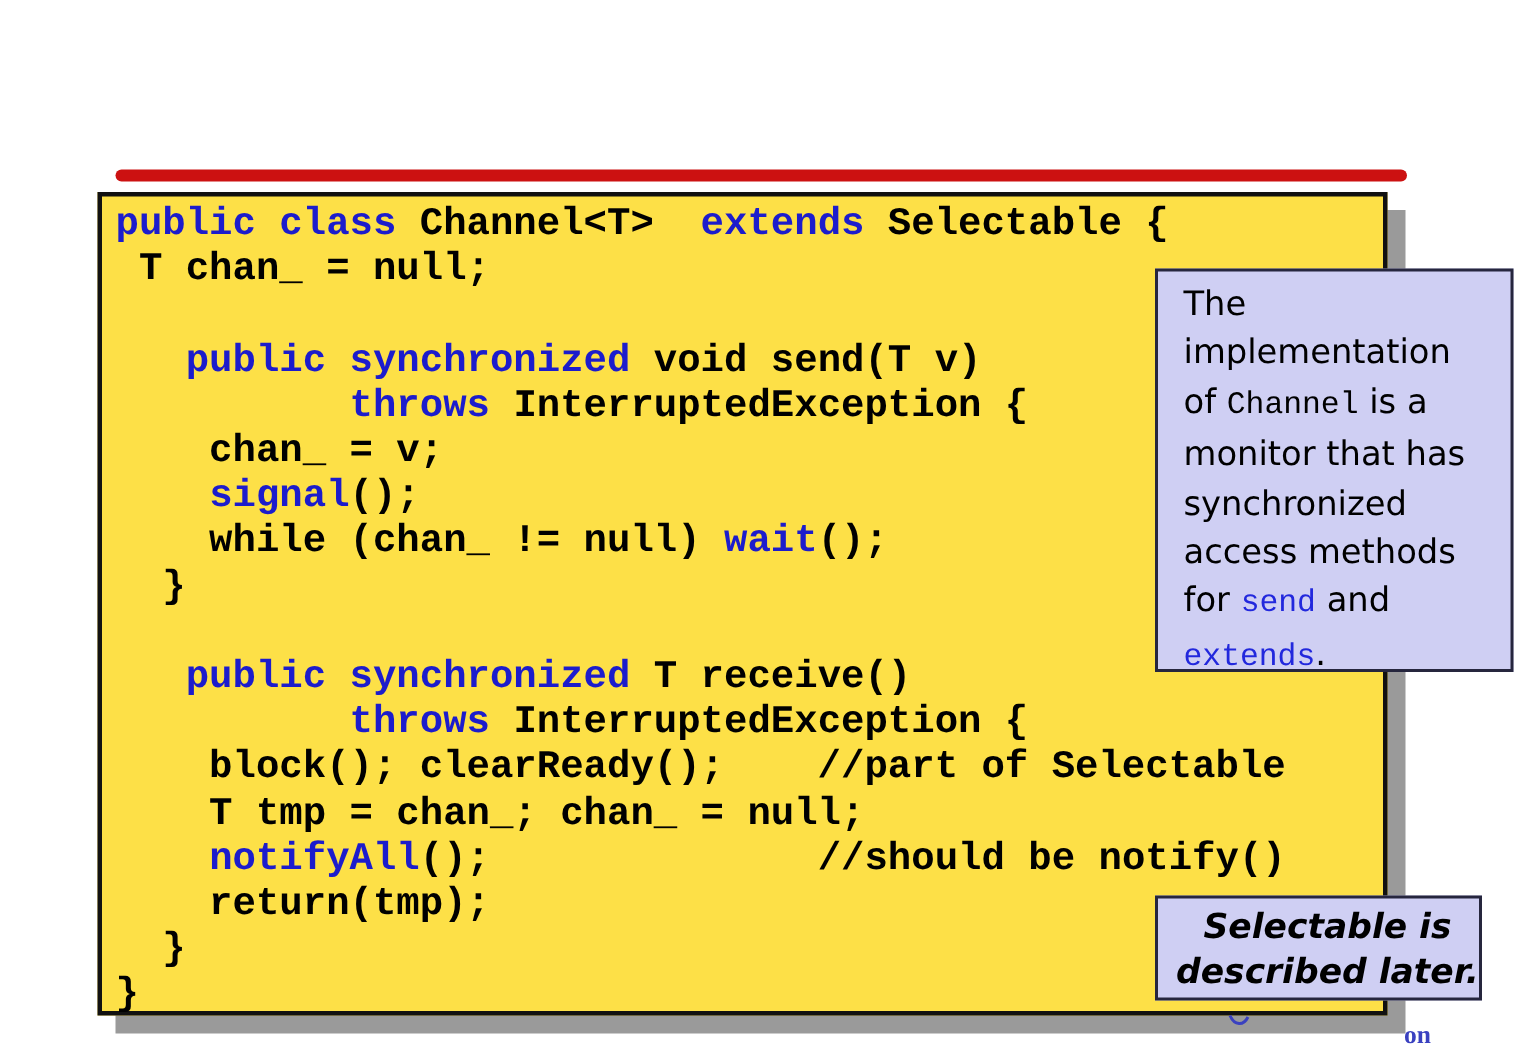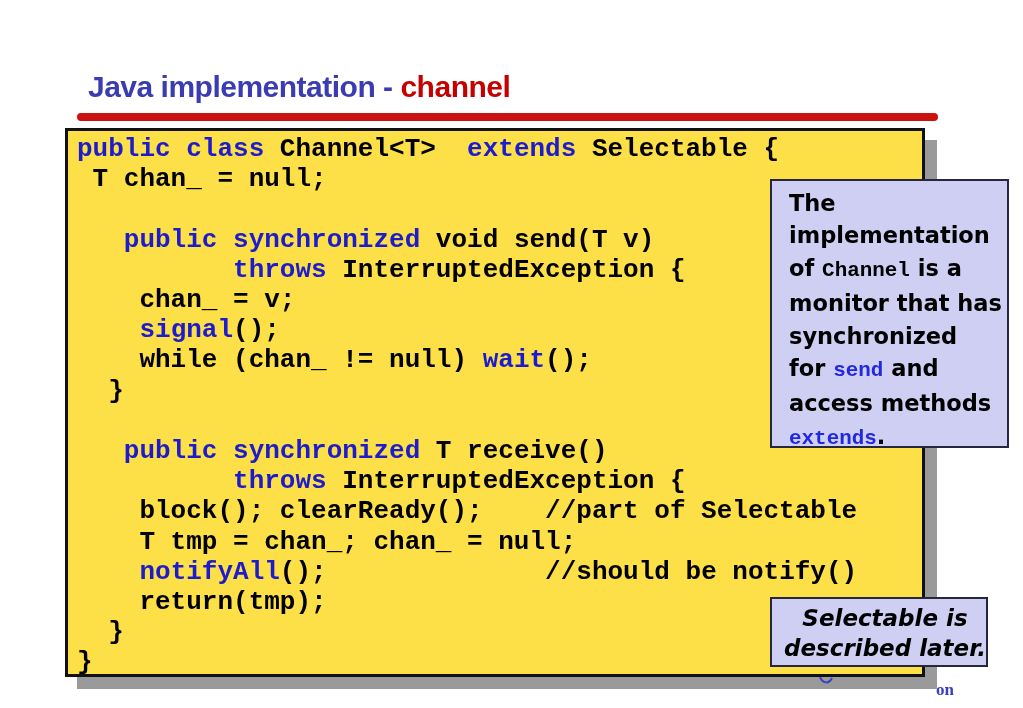--- a/index.html
+++ b/index.html
@@ -35,21 +35,21 @@
   .code .p{color:var(--code_text,#000000);}
   
   .note{
     position:absolute;background:var(--note_bg,#cfcff3);
     border:2px solid var(--note_border,#26263e);z-index:3;
     color:#000;
   }
   .note-monitor{
     left:770px;top:179px;width:218px;height:259px;
     padding:6px 0 0 17px;
-    font-family:"DejaVu Sans",sans-serif;font-weight:bold;
+    font-family:"DejaVu Sans",sans-serif;font-weight:normal;
     font-size:22.5px;line-height:32.4px;white-space:nowrap;
   }
   .note-selectable{
     left:770px;top:597px;width:202px;height:62px;
     padding:4px 0 0 12px;
     font-family:"DejaVu Sans",sans-serif;font-weight:bold;font-style:italic;
     font-size:23px;line-height:30px;white-space:nowrap;text-align:center;
   }
   .note .c{color:#000;}
   .note .m{
@@ -66,36 +66,35 @@
     font-family:"Liberation Serif",serif;font-weight:bold;
     font-size:17px;color:var(--footer_blue,#3a41c0);margin-top:12px;
   }
   .footer-squiggle{position:absolute;left:818px;top:675px;z-index:4;}
 </style>
 </head>
 <body>
 
 <div class="slide" style="--title_blue: #3b3bb2; --title_red: #c40000; --rule_red: #cc1111; --code_keyword: #1c1ccc; --code_text: #000000; --box_border: #111111; --shadow: #9a9a9a; --note_bg: #cfcff3; --note_border: #26263e; --note_accent: #2228dd; --footer_blue: #3a41c0;">
 
-  <div class="title"><span>Java implementation - </span><span class="accent">channel</span></div>
 
   <div class="rule"></div>
 
   <div class="codebox">
     <div class="code" id="code-lines"><div><span class="k">public class</span><span class="p"> Channel&lt;T&gt;  </span><span class="k">extends</span><span class="p"> Selectable {</span></div><div><span class="p"> T chan_ = null;</span></div><div>&nbsp;</div><div><span class="p">   </span><span class="k">public synchronized</span><span class="p"> void send(T v)</span></div><div><span class="p">          </span><span class="k">throws</span><span class="p"> InterruptedException {</span></div><div><span class="p">    chan_ = v;</span></div><div><span class="p">    </span><span class="k">signal</span><span class="p">();</span></div><div><span class="p">    while (chan_ != null) </span><span class="k">wait</span><span class="p">();</span></div><div><span class="p">  }</span></div><div>&nbsp;</div><div><span class="p">   </span><span class="k">public synchronized</span><span class="p"> T receive()</span></div><div><span class="p">          </span><span class="k">throws</span><span class="p"> InterruptedException {</span></div><div><span class="p">    block(); clearReady();    //part of Selectable</span></div><div><span class="p">    T tmp = chan_; chan_ = null;</span></div><div><span class="p">    </span><span class="k">notifyAll</span><span class="p">();              //should be notify()</span></div><div><span class="p">    return(tmp);</span></div><div><span class="p">  }</span></div><div><span class="p">}</span></div></div>
   </div>
 
   <div class="note note-monitor" id="monitor-note-lines">
       <div><span class="c">The</span></div>
       <div><span class="c">implementation</span></div>
       <div><span class="c">of </span><span class="m">Channel</span><span class="c"> is a</span></div>
       <div><span class="c">monitor that has</span></div>
       <div><span class="c">synchronized</span></div>
+      <div><span class="c">access methods</span></div>
       <div><span class="c">for </span><span class="mb">send</span><span class="c"> and</span></div>
-      <div><span class="c">access methods</span></div>
       <div><span class="mb">extends</span><span class="c">.</span></div>
     </div>
 
   <div class="note note-selectable" id="selectable-note-lines">
       <div><span class="c">Selectable is</span></div>
       <div><span class="c">described later.</span></div>
     </div>
 
   <div class="footer-on">on</div>
 

